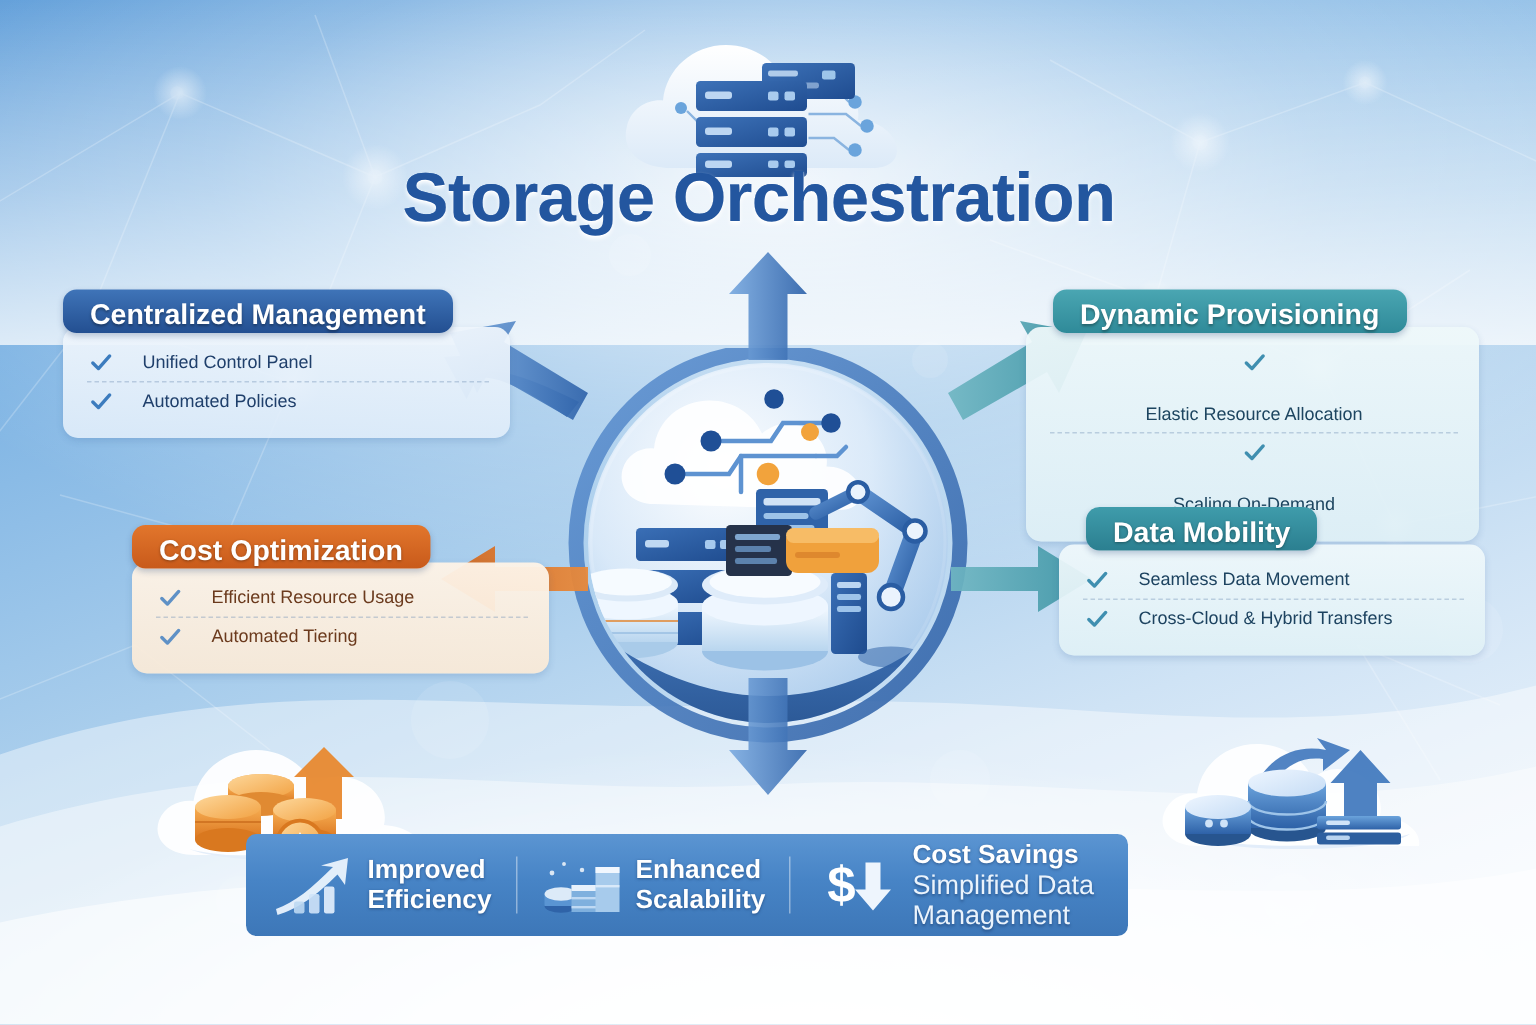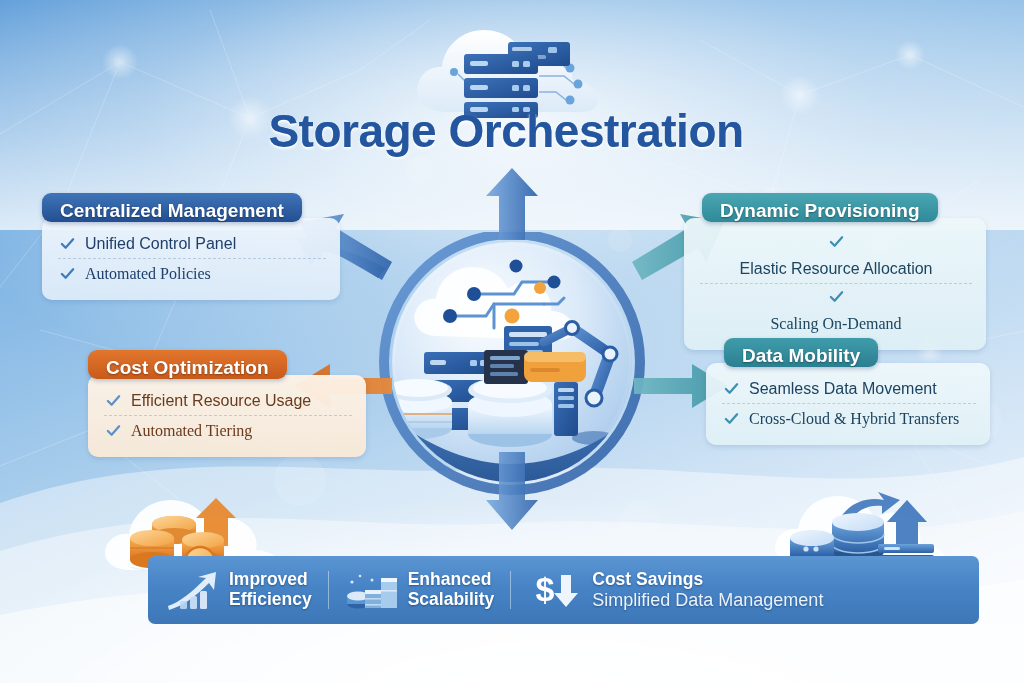--- a/index.html
+++ b/index.html
@@ -67,25 +67,25 @@
     display:inline-block;
     white-space:nowrap;
   }
   .card-body{
     border-radius:10px;
     padding:11px 14px 12px 16px;
     box-shadow:0 2px 5px rgba(40,80,140,.16);
     margin-top:-4px;
   }
   .card-li{
-    display:flex;align-items:center;gap:10px;
-    font-size:16px;line-height:1.2;padding:5px 2px;
+    display:flex;align-items:center;gap:20px;
+    font-size:12px;line-height:1.2;padding:5px 2px;
     white-space:nowrap;
   }
-  .card-li + .card-li{border-top:1px dashed rgba(120,150,185,.40);font-family:Liberation Serif, serif;}
+  .card-li + .card-li{border-top:1px dashed rgba(120,150,185,.40);}
   .chk{flex:0 0 auto;width:15px;height:15px;}
 
   
   .c-tl .card-head{background:linear-gradient(180deg,#3f74b8 0%,#234f91 100%);}
   .c-tl .card-body{background:linear-gradient(180deg,rgba(238,245,252,.94) 0%,rgba(224,237,250,.90) 100%);}
   .c-tl .card-li{color:#1f3f6b;}
 
   .c-tr .card-head{background:linear-gradient(180deg,#4aa6b2 0%,#2f8a99 100%);}
   .c-tr .card-body{background:linear-gradient(180deg,rgba(238,248,250,.94) 0%,rgba(223,240,246,.90) 100%);}
   .c-tr .card-li{color:#1d4560;flex-direction:column;}
@@ -104,21 +104,21 @@
   .c-bl{left:88px;top:350px;}
   .c-br{left:706px;top:338px;}
   .c-tr .card-head,.c-br .card-head{margin-left:18px;}
   .c-tl .card-body{width:268px;}
   .c-tr .card-body{width:272px;}
   .c-bl .card-body{width:248px;}
   .c-br .card-body{width:254px;}
 
   
   .benefit-bar{
-    position:absolute;left:148px;top:556px;width:831px;height:68px;
+    position:absolute;left:164px;top:556px;width:588px;height:68px;
     border-radius:7px;
     background:linear-gradient(180deg,#5b95d2 0%,#4784c6 45%,#3d77b8 100%);
     box-shadow:0 3px 7px rgba(35,70,120,.30) inset 0 1px 0 rgba(255,255,255,.25);
     display:flex;align-items:center;
   }
   .benefit{
     display:flex;align-items:center;gap:9px;
     padding:0 16px;height:100%;
     color:#fff;
   }

